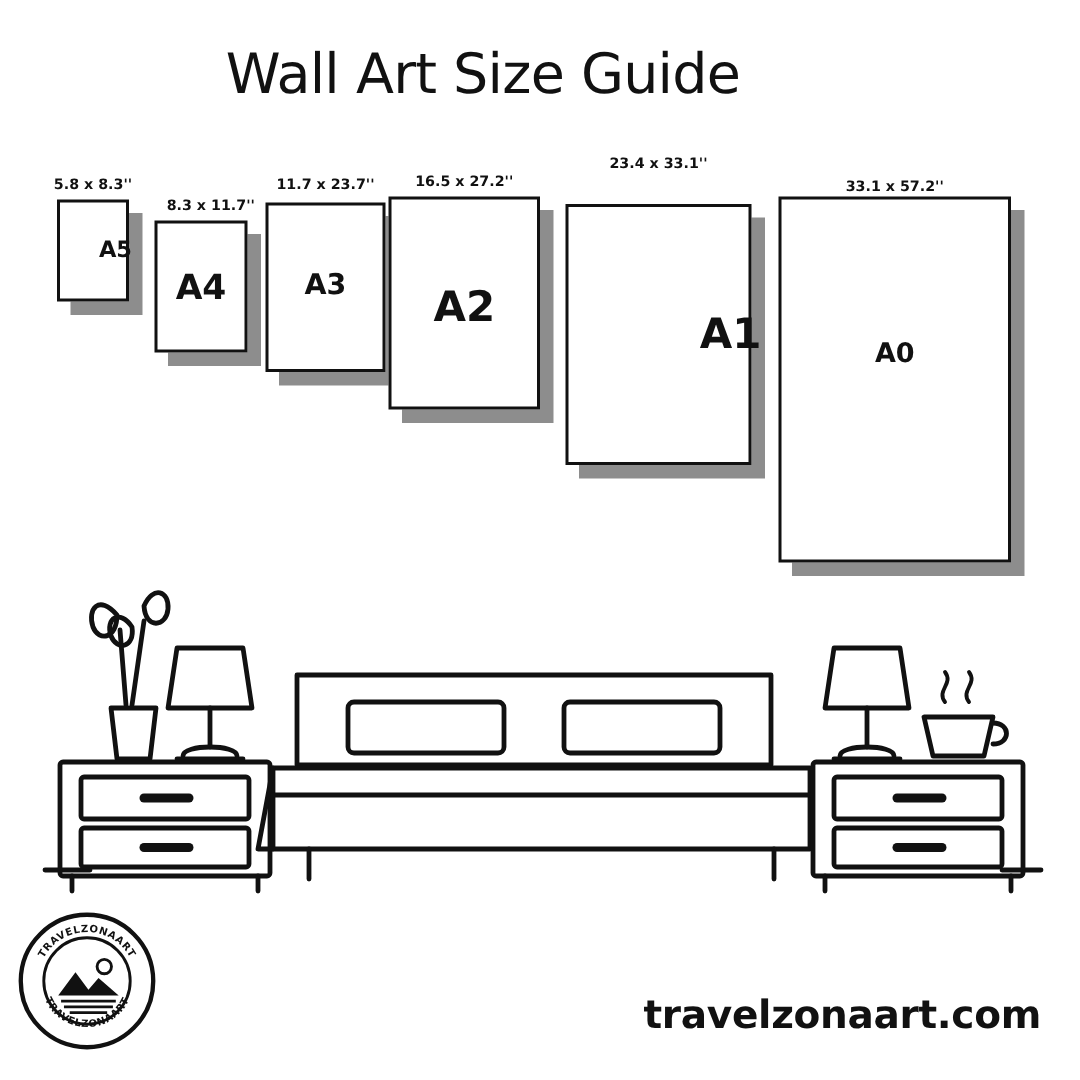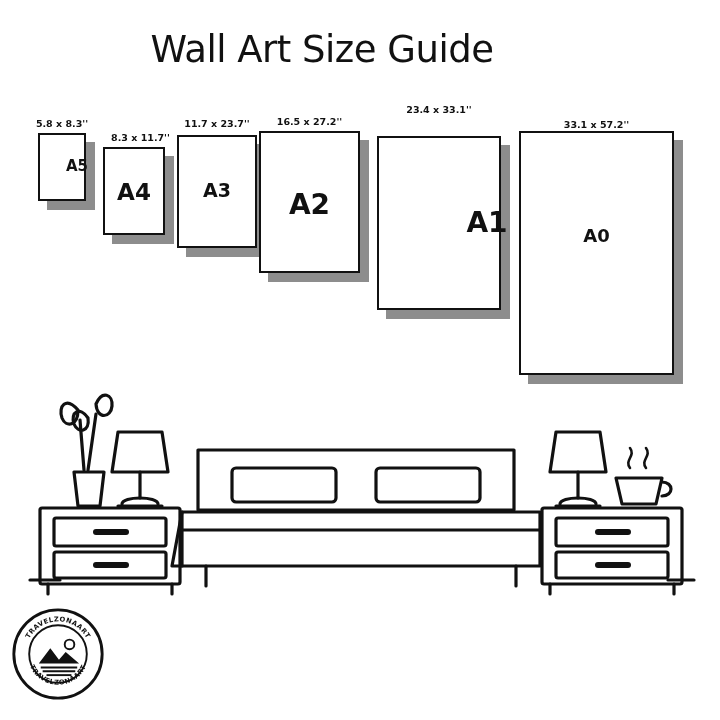--- a/index.html
+++ b/index.html
@@ -247,14 +247,15 @@
       <path d="M38 72 L 64 72" stroke="#111111" stroke-width="2"></path>
     </g>
     <text class="logo-text">
       <textPath href="#arcTop" startOffset="50%" text-anchor="middle">TRAVELZONAART</textPath>
     </text>
     <text class="logo-text">
       <textPath href="#arcBottom" startOffset="50%" text-anchor="middle">TRAVELZONAART</textPath>
     </text>
   </svg>
 
+  <div id="footer-url">travelzonaart.com</div>
 
 </div>
 
 </body></html>

